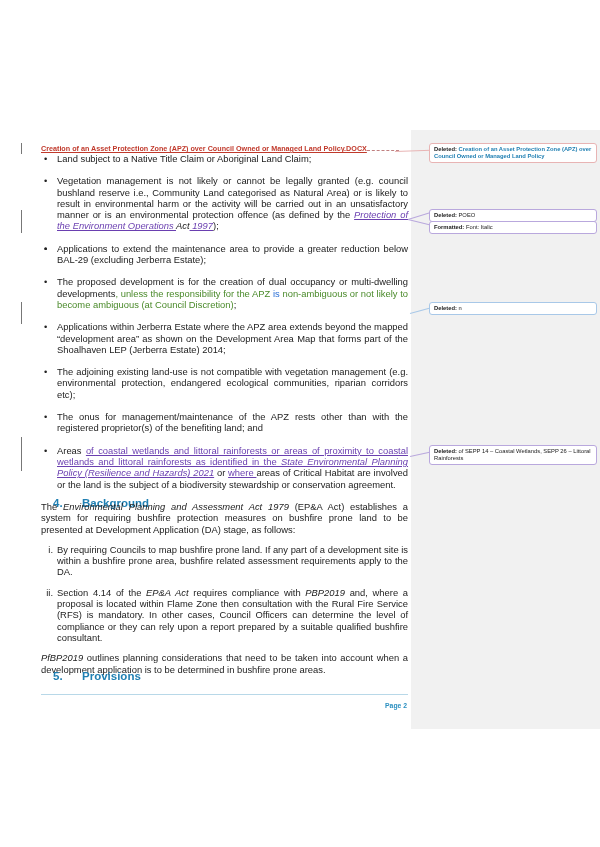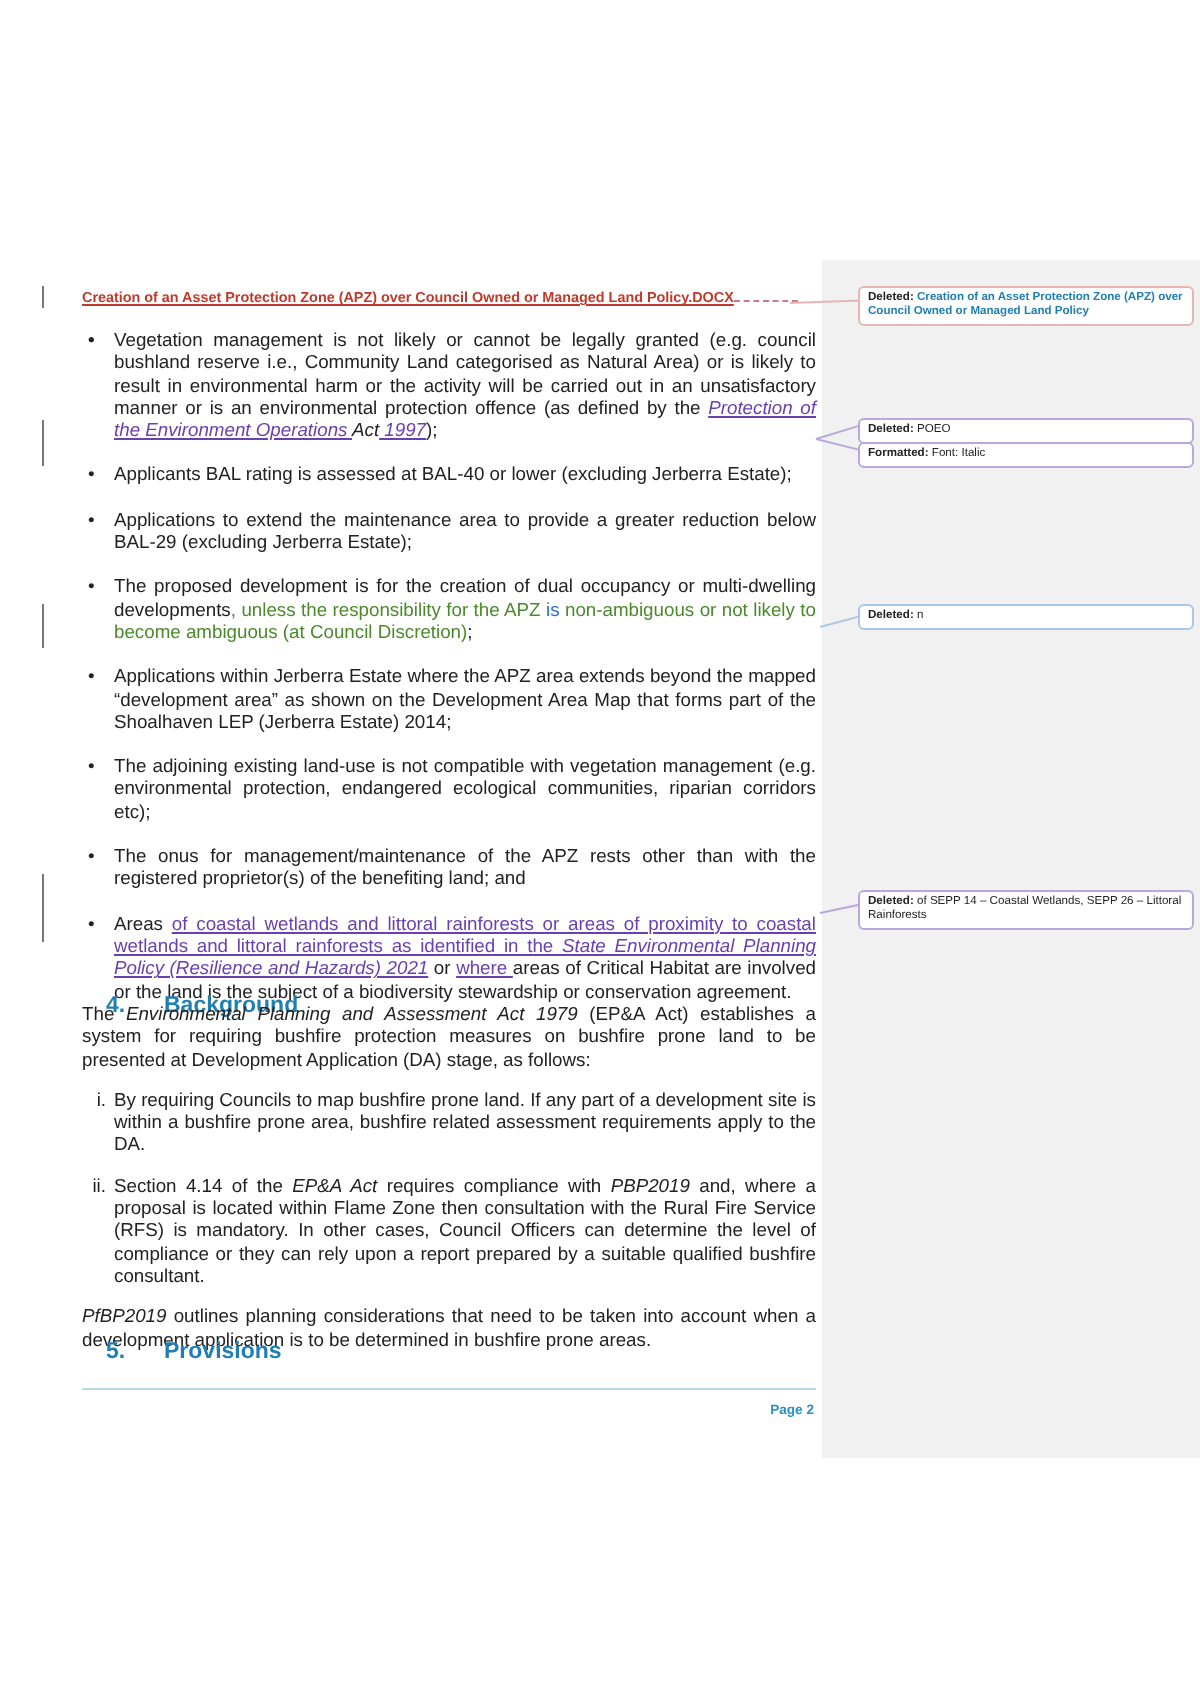--- a/index.html
+++ b/index.html
@@ -45,23 +45,23 @@
   <div class="change-bar" style="top:210px;height:23px;"></div>
   <div class="change-bar" style="top:302px;height:22px;"></div>
   <div class="change-bar" style="top:437px;height:34px;"></div>
 
   <div class="header-line">
     <span class="t">Creation of an Asset Protection Zone (APZ) over Council Owned or Managed Land Policy.DOCX</span><span class="dash"></span>
   </div>
 
   <div class="body" style="top:153px;">
     <ul class="bul" id="bullets">
-        <li style="margin-top: 0px;"><span class="dot">•</span></li>
+        <li style="margin-top: 0px;"><span class="dot">•</span><span>Land subject to a Native Title Claim or Aboriginal Land Claim;</span></li>
         <li style="margin-top: 11px;"><span class="dot">•</span><span>Vegetation management is not likely or cannot be legally granted (e.g. council bushland reserve i.e., Community Land categorised as Natural Area) or is likely to result in environmental harm or the activity will be carried out in an unsatisfactory manner or is an environmental protection offence (as defined by the </span><span class="ins-purple it">Protection of the Environment Operations </span><span class="it">Act</span><span class="ins-purple it"> 1997</span><span>);</span></li>
-        <li style="margin-top: 11px;"><span class="dot">•</span><span>Applicants BAL rating is assessed at BAL-40 or lower (excluding Jerberra Estate);</span></li>
+        <li style="margin-top: 11px;"><span class="dot">•</span></li>
         <li style="margin-top: 11px;"><span class="dot">•</span><span>Applications to extend the maintenance area to provide a greater reduction below BAL-29 (excluding Jerberra Estate);</span></li>
         <li style="margin-top: 11px;"><span class="dot">•</span><span>The proposed development is for the creation of dual occupancy or multi-dwelling developments</span><span class="ins-green">, unless the responsibility for the APZ </span><span class="ins-blue">is</span><span class="ins-green"> non-ambiguous or not likely to become ambiguous (at Council Discretion)</span><span>;</span></li>
         <li style="margin-top: 11px;"><span class="dot">•</span><span>Applications within Jerberra Estate where the APZ area extends beyond the mapped “development area” as shown on the Development Area Map that forms part of the Shoalhaven LEP (Jerberra Estate) 2014;</span></li>
         <li style="margin-top: 11px;"><span class="dot">•</span><span>The adjoining existing land-use is not compatible with vegetation management (e.g. environmental protection, endangered ecological communities, riparian corridors etc);</span></li>
         <li style="margin-top: 11px;"><span class="dot">•</span><span>The onus for management/maintenance of the APZ rests other than with the registered proprietor(s) of the benefiting land; and</span></li>
         <li style="margin-top: 11px;"><span class="dot">•</span><span>Areas </span><span class="ins-purple">of coastal wetlands and littoral rainforests or areas of proximity to coastal wetlands and littoral rainforests as identified in the </span><span class="ins-purple it">State Environmental Planning Policy (Resilience and Hazards) 2021</span><span> or </span><span class="ins-purple">where </span><span>areas of Critical Habitat are involved or the land is the subject of a biodiversity stewardship or conservation agreement.</span></li>
       </ul>
   </div>
 
   <h2 style="top:485px;">

